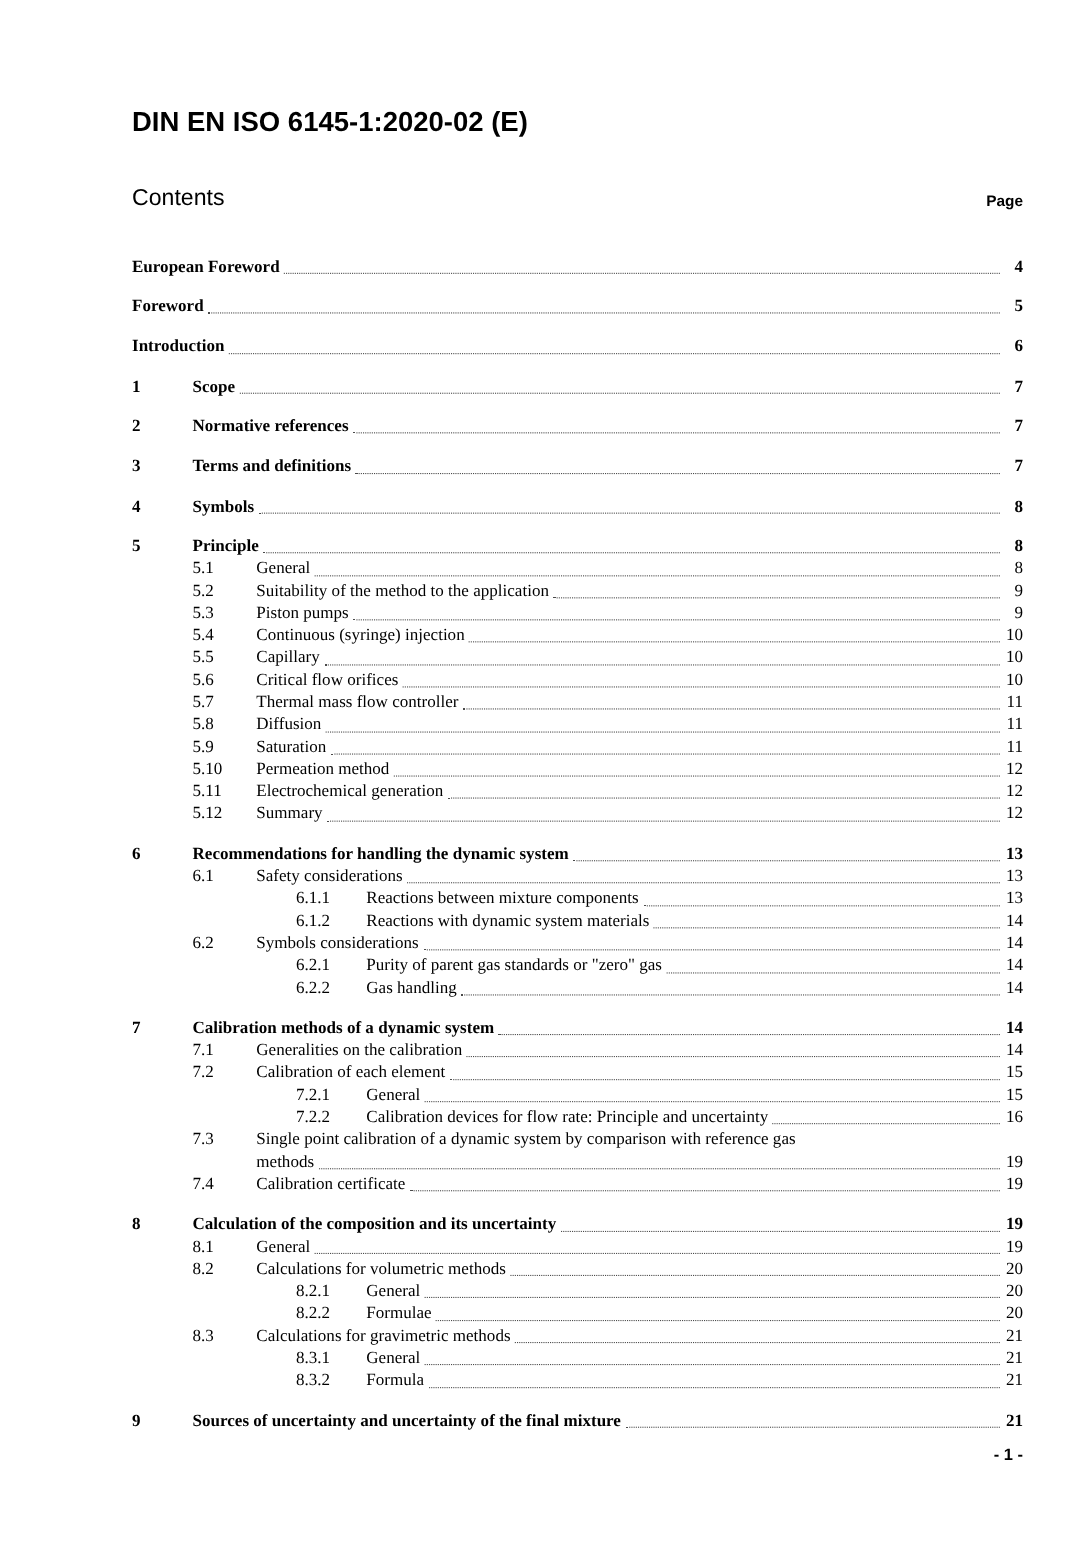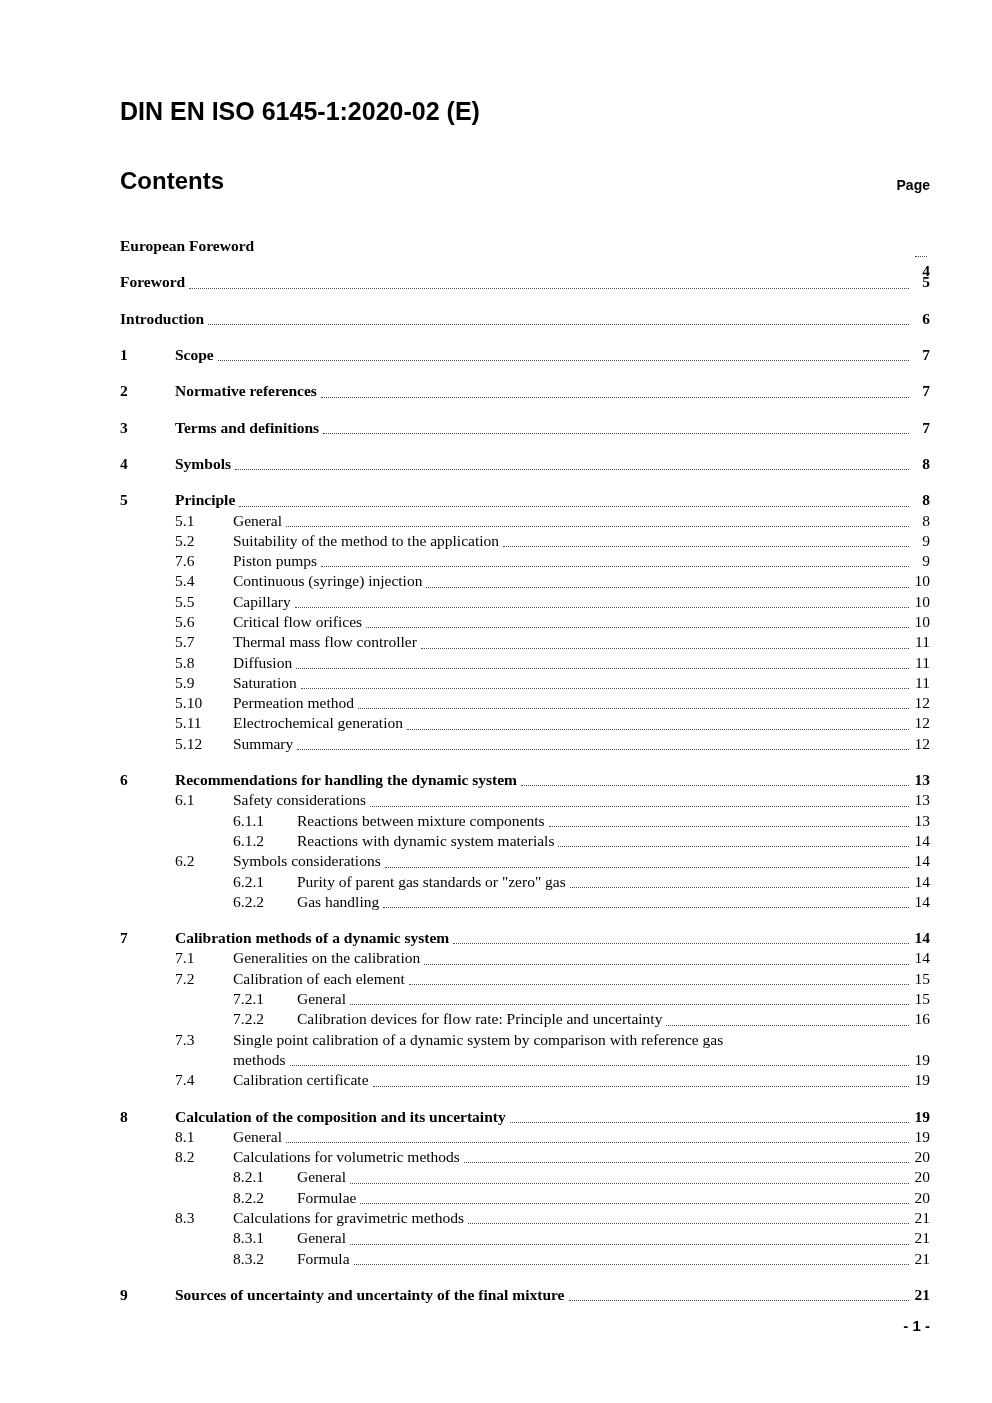--- a/index.html
+++ b/index.html
@@ -37,22 +37,22 @@
     border-bottom: 2.5px solid #000;
   }
   .contents-row {
     margin-top: 42px;
     display: flex;
     justify-content: space-between;
     align-items: flex-end;
   }
   .contents-heading {
     font-family: "Liberation Sans", sans-serif;
-    font-weight: bold;
-    font-size: 24px;
+    font-weight: normal;
+    font-size: 21px;
     margin: 0;
     line-height: 1.1;
     text-align: center;
   }
   .page-col-label {
     font-family: "Liberation Sans", sans-serif;
     font-weight: bold;
     font-size: 14px;
     line-height: 1.2;
   }
@@ -60,27 +60,27 @@
     margin-top: 42px;
     font-size: 15.5px;
   }
   .row {
     display: flex;
     line-height: 20.3px;
     height: 20.3px;
     white-space: nowrap;
   }
   .row.l0 { font-weight: bold; margin-top: 16px; }
-  .row.l0.first { margin-top: 0; flex-direction: column; }
+  .row.l0.first { margin-top: 0; }
   .row.cont { height: 20.3px; }
   .sp1 { flex: 0 0 55px; }
   .sp2 { flex: 0 0 113px; }
   .num0 { flex: 0 0 55px; }
   .num1 { flex: 0 0 58px; }
-  .num2 { flex: 0 0 64px; }
+  .num2 { flex: 0 0 64px; margin-left: 36px; }
   .lbl { flex: 0 0 auto; }
   .dots {
     flex: 1 1 auto;
     min-width: 12px;
     align-self: flex-end;
     height: 0;
     border-bottom: 1.6px dotted #4a4a4a;
     margin: 0 3px 4px 4px;
   }
   .pg {
@@ -162,21 +162,21 @@
       </div>
       <div class="row l1">
         <span class="sp1"></span>
         <span class="num1">5.2</span>
         <span class="lbl">Suitability of the method to the application</span>
         <span class="dots"></span>
         <span class="pg">9</span>
       </div>
       <div class="row l1">
         <span class="sp1"></span>
-        <span class="num1">7.6</span>
+        <span class="num1">5.3</span>
         <span class="lbl">Piston pumps</span>
         <span class="dots"></span>
         <span class="pg">9</span>
       </div>
       <div class="row l1">
         <span class="sp1"></span>
         <span class="num1">5.4</span>
         <span class="lbl">Continuous (syringe) injection</span>
         <span class="dots"></span>
         <span class="pg">10</span>

